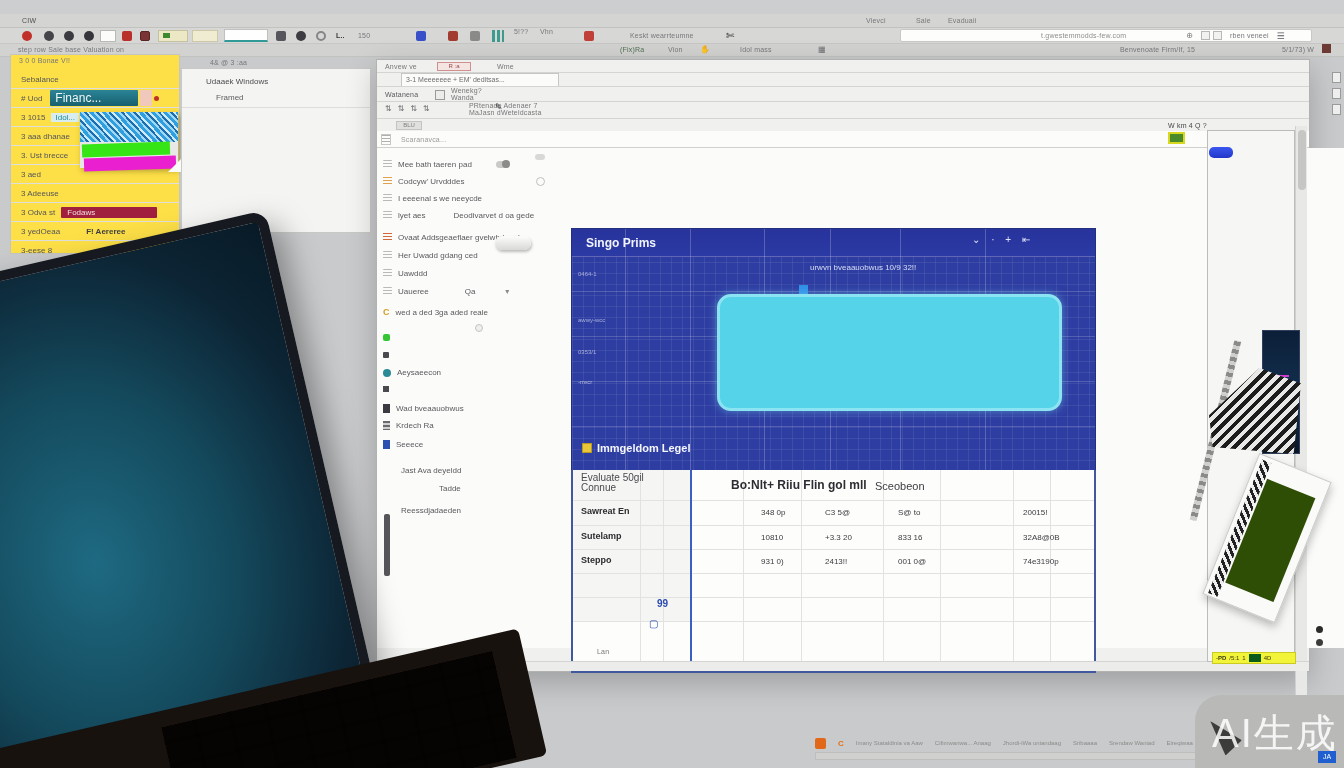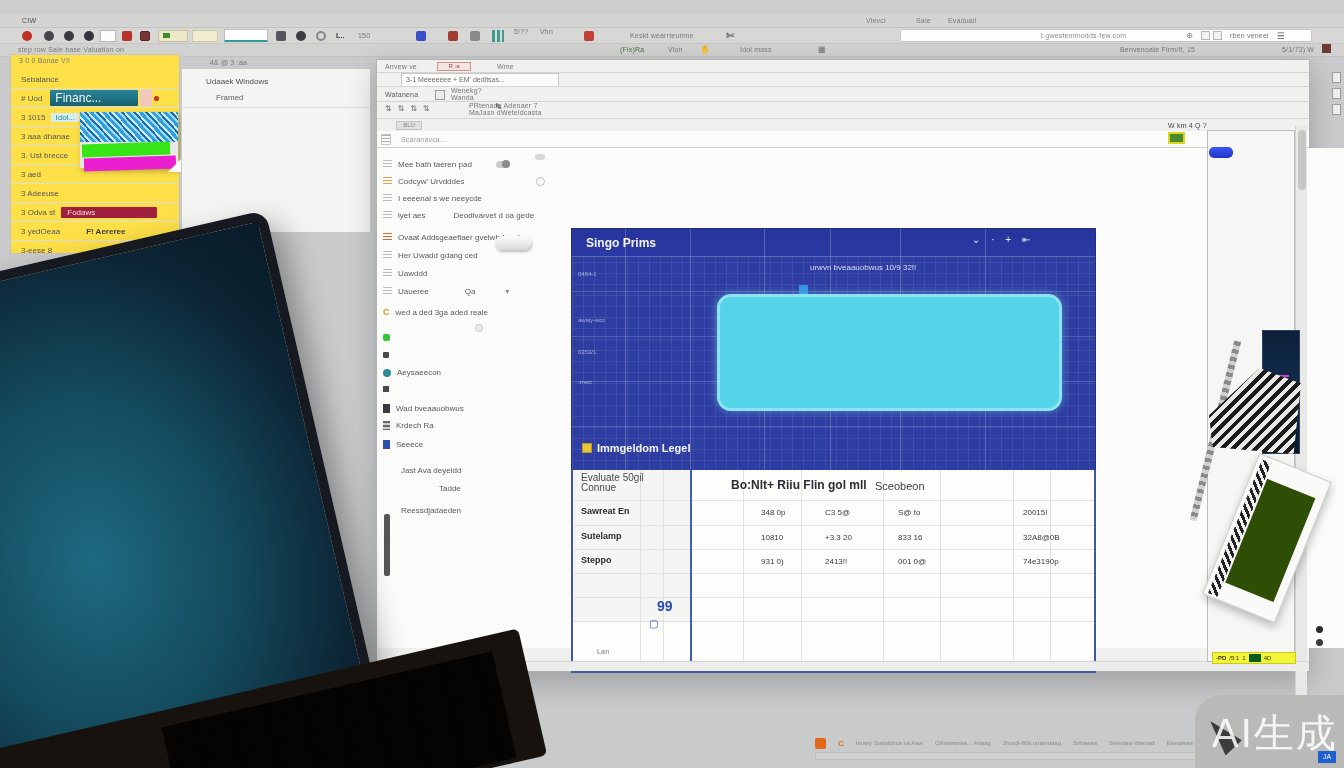--- a/index.html
+++ b/index.html
@@ -375,21 +375,21 @@
       <div class="cellv" style="left:252px;top:63px;">+3.3 20</div>
       <div class="cellv" style="left:325px;top:63px;">833 16</div>
       <div class="cellv" style="left:450px;top:63px;">32A8@0B</div>
 
       <div class="rowlab" style="top:85px;">Steppo</div>
       <div class="cellv" style="left:188px;top:87px;">931 0)</div>
       <div class="cellv" style="left:252px;top:87px;">2413!!</div>
       <div class="cellv" style="left:325px;top:87px;">001 0@</div>
       <div class="cellv" style="left:450px;top:87px;">74e3190p</div>
 
-      <div class="abs" style="left:76px;top:128px;font-size:14px;font-weight:bold;color:#2a4ab0;padding-left:8px;">99</div>
+      <div class="abs" style="left:76px;top:128px;font-size:10px;font-weight:bold;color:#2a4ab0;padding-left:8px;">99</div>
       <div class="abs" style="left:76px;top:148px;font-size:10px;color:#2a4ab0;">▢</div>
       <div class="abs tiny" style="left:24px;top:178px;">Lan</div>
       <div class="abs" style="left:206px;top:188px;font-size:9px;color:#3a3a3e;">c</div>
     </div>
   </div>
 
   <div class="abs" style="left:918px;top:66px;width:12px;height:592px;background:#e8e8e6;border-left:1px solid #d0d0ce;">
     <div class="abs" style="left:2px;top:4px;width:8px;height:60px;background:#c6c6c4;border-radius:4px;"></div>
   </div>
   <div class="abs" style="left:0;top:601px;width:932px;height:10px;background:#ececea;border-top:1px solid #d4d4d2;"></div>

